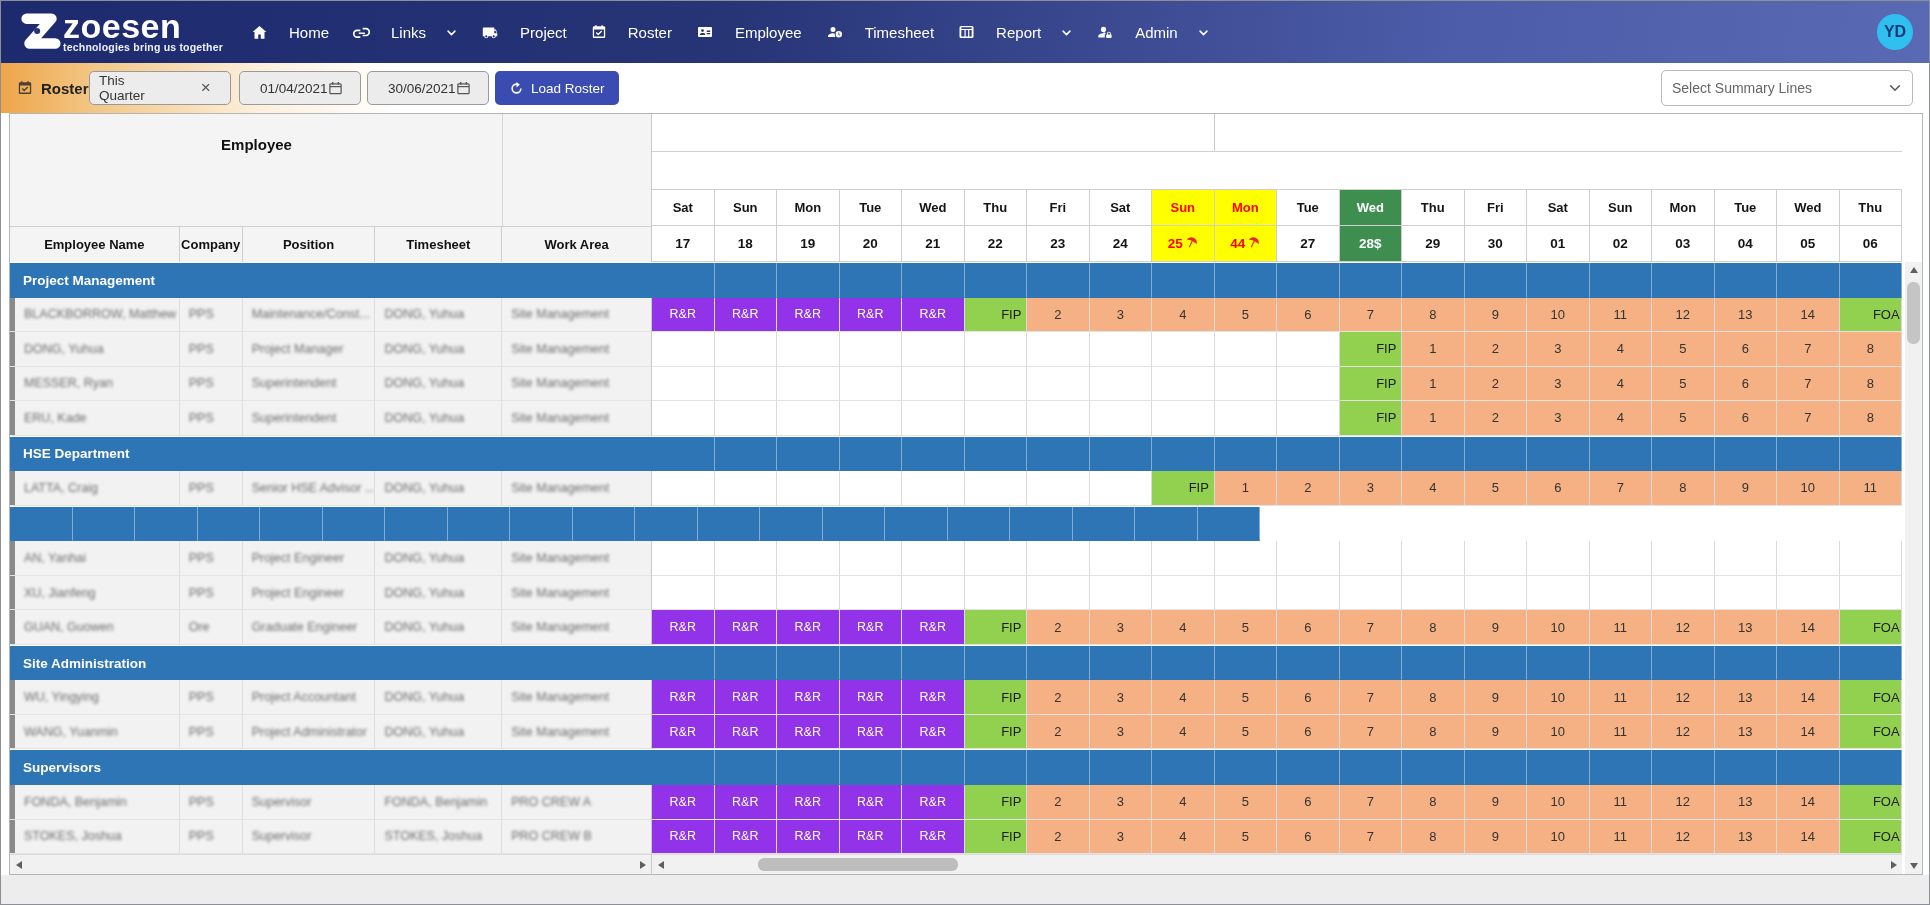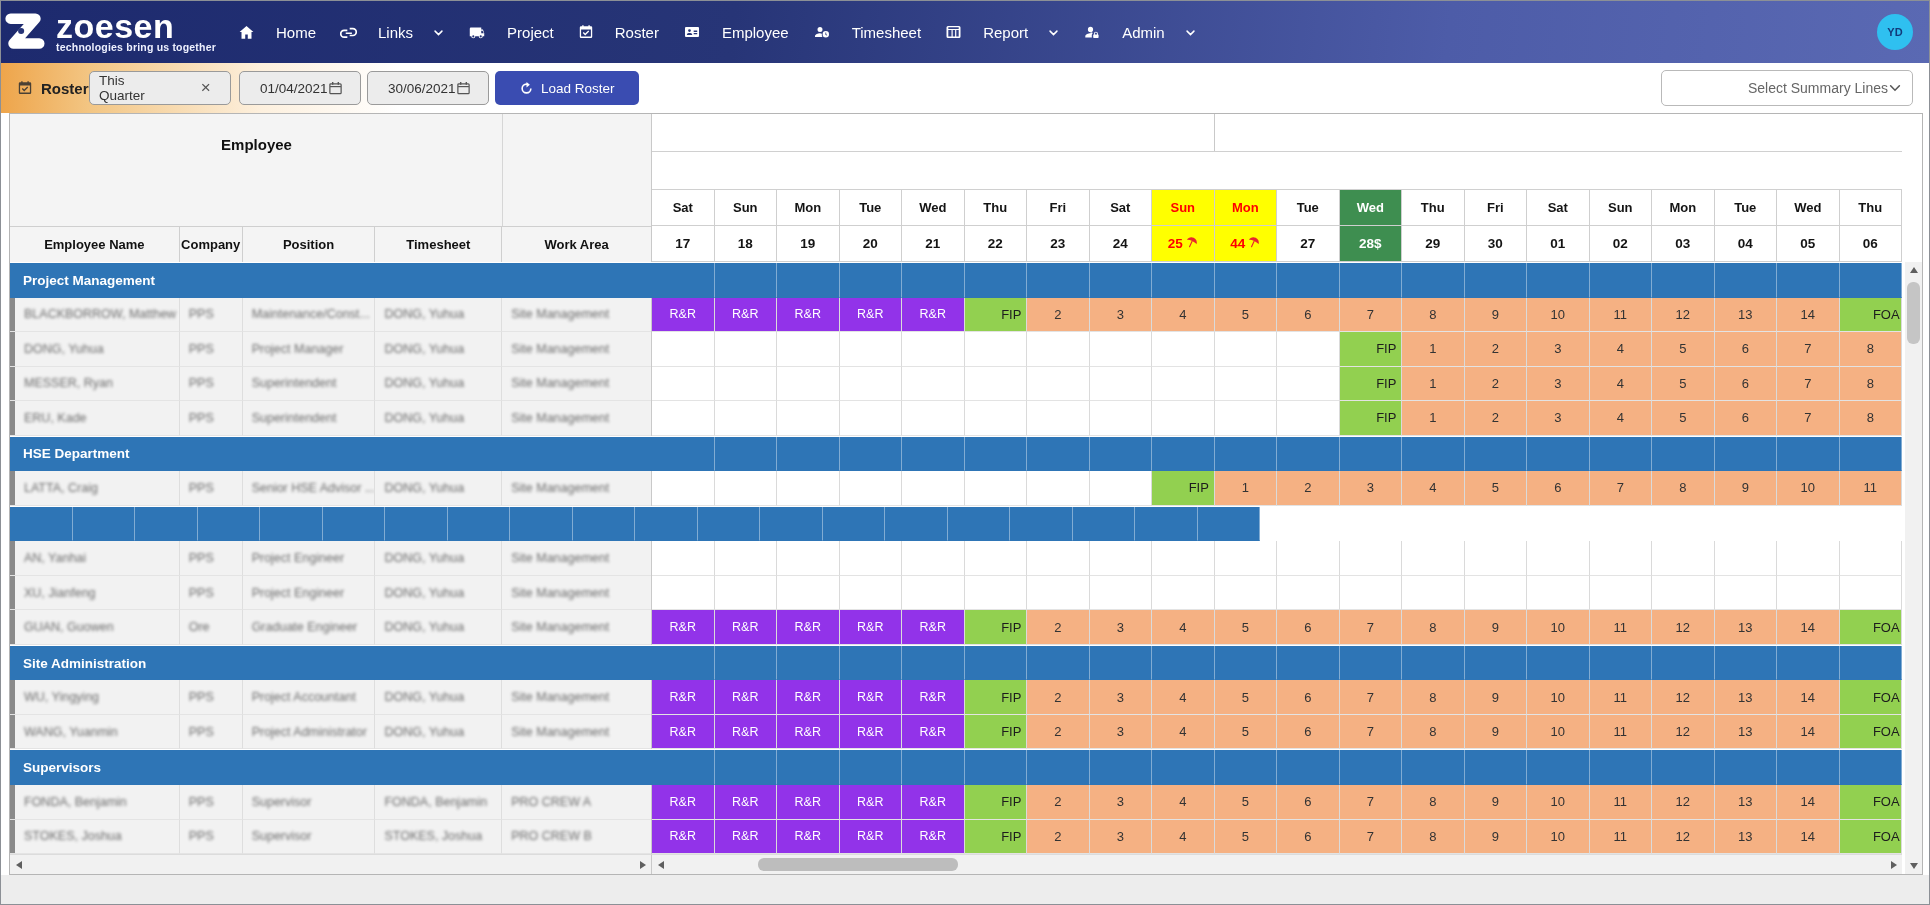--- a/index.html
+++ b/index.html
@@ -2,51 +2,51 @@
 <html style="--group-row: #2e75b6; --rnr: #9233e9; --fip: #92d050; --shift-day: #f5b183; --holiday-bg: #ffff00; --holiday-text: #ff0000; --payday-bg: #3e8e50;"><head>
 <meta charset="utf-8">
 <style>
   html,body{margin:0;padding:0;background:#fff;font-family:"Liberation Sans",sans-serif;}
   .screen{position:relative;width:1928px;height:903px;border:1px solid #8c9096;overflow:hidden;background:#fff;}
 
   
   .nav{position:absolute;left:0;top:0;width:100%;height:62px;
        background:linear-gradient(96deg,#1d2a6e 0%,#273577 38%,#4d5ca8 75%,#5a69b3 100%);
        display:flex;align-items:center;color:#fff;}
-  .brand{display:flex;align-items:center;gap:9px;min-width:212px;}
+  .brand{display:flex;align-items:center;padding-left:16px;min-width:212px;}
   .logo{flex:0 0 auto;}
   .brand-name{font-size:34px;font-weight:800;line-height:30px;letter-spacing:.5px;}
   .brand-tag{font-size:10.5px;font-weight:700;letter-spacing:.2px;color:#eef1ff;}
   .menu{display:flex;align-items:center;gap:24px;margin-left:22px;}
   .nav-item{display:flex;align-items:center;gap:21px;font-size:15px;cursor:pointer;white-space:nowrap;}
   .nico{display:flex;align-items:center;}
   .nchev{display:flex;align-items:center;margin-left:-1px;}
   .avatar{position:absolute;right:16px;top:13px;width:36px;height:36px;border-radius:50%;
-          background:#2fc0f0;color:#123a7a;font-weight:700;font-size:11px;
+          background:#2fc0f0;color:#123a7a;font-weight:700;font-size:16px;
           display:flex;align-items:center;justify-content:center;cursor:pointer;}
 
   
   .toolbar{position:absolute;left:0;top:62px;width:100%;height:50px;background:#fff;}
   .tb-orange{position:absolute;left:0;top:0;bottom:0;width:400px;
              background:linear-gradient(90deg,#eea54b 0%,#f3c684 90px,#fdf0de 260px,#ffffff 400px);}
   .tb-title{position:absolute;left:16px;top:0;height:100%;display:flex;align-items:center;gap:8px;
             font-size:15px;font-weight:700;color:#222;}
   .tbox{position:absolute;top:8px;height:34px;box-sizing:border-box;border:1px solid #9a9a9a;border-radius:5px;
         background:#ececec;display:flex;align-items:center;font-size:13.5px;color:#333;cursor:pointer;}
   .quarter{left:88px;width:142px;padding:0 9px;gap:48px;}
   .quarter .qval{flex:1;}
   .clear{font-size:17px;color:#555;padding:0 8px;}
   .chev{display:flex;align-items:center;color:#555;}
   .datebox{padding:0 20px;justify-content:space-between;}
   .date1{left:238px;width:122px;}
   .date2{left:366px;width:122px;}
-  .load{position:absolute;left:494px;top:8px;height:34px;padding:0 24px;border:none;border-radius:5px;
+  .load{position:absolute;left:494px;top:8px;height:34px;padding:0 14px;border:none;border-radius:5px;
         background:#3a4cb1;color:#fff;font-size:13.5px;font-family:inherit;display:flex;align-items:center;gap:7px;cursor:pointer;}
   .summary{right:16px;left:auto;width:252px;background:#fff;border-color:#b9b9b9;color:#666;font-size:14px;
-           padding:0 10px;justify-content:flex-end;top:7px;height:36px;}
+           padding:0 10px;justify-content:space-between;top:7px;height:36px;}
 
   
   .table{position:absolute;left:8px;top:112px;width:1914px;height:762px;box-sizing:border-box;
          border:1px solid #b5b5b5;background:#fff;}
   .lp-header{position:absolute;left:0;top:0;width:642px;height:148px;background:#f4f4f4;
              border-right:1px solid #c9c9c9;box-sizing:border-box;}
   .lp-title{position:absolute;left:0;top:22px;width:493px;text-align:center;font-weight:700;font-size:15px;color:#111;}
   .lp-vline{position:absolute;left:492px;top:0;width:1px;height:112px;background:#d6d6d6;}
   .lp-cols{position:absolute;left:0;bottom:0;width:100%;height:36px;display:flex;
            border-top:1px solid #cfcfcf;box-sizing:border-box;}

